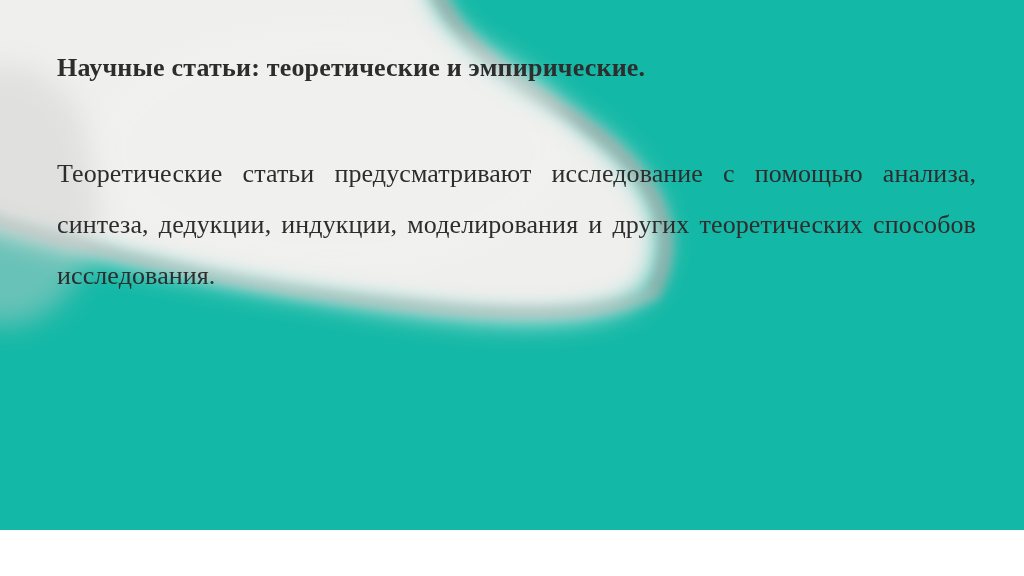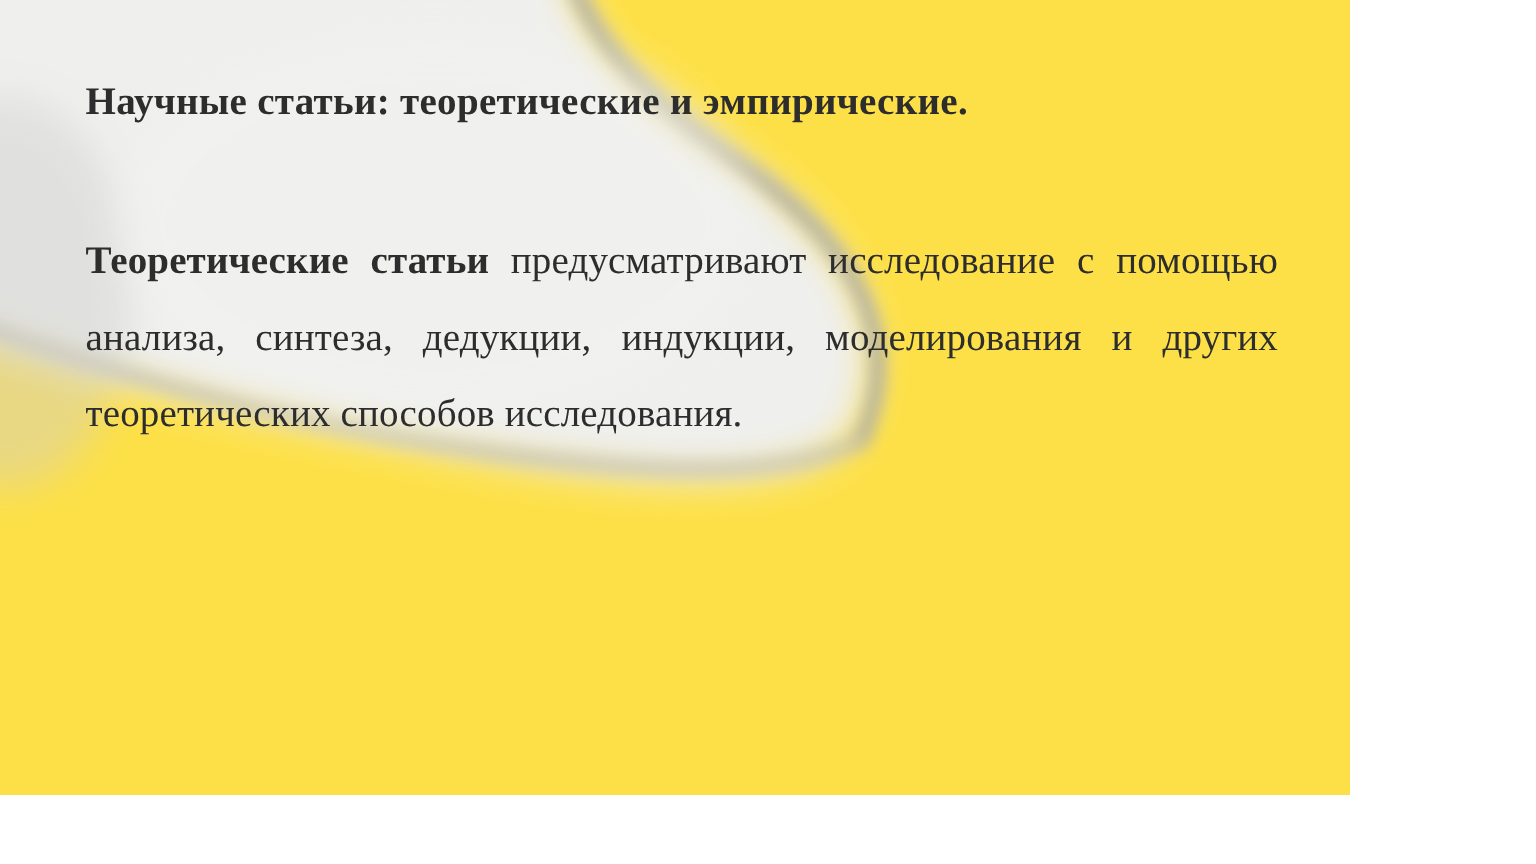--- a/index.html
+++ b/index.html
@@ -6,23 +6,23 @@
     margin: 0;
     padding: 0;
     width: 1024px;
     height: 576px;
     background: #ffffff;
     overflow: hidden;
     font-family: "Liberation Serif", "DejaVu Serif", serif;
   }
   .slide {
     position: relative;
-    width: 900px;
+    width: 1024px;
     height: 530px;
-    background: #fde047;
+    background: #14b8a6;
     overflow: hidden;
   }
   .bg-art {
     position: absolute;
     inset: 0;
     width: 100%;
     height: 100%;
     pointer-events: none;
   }
   .content {
@@ -40,21 +40,21 @@
   }
   p.body-par {
     font-size: 26px;
     line-height: 51px;
     text-align: justify;
     margin: 0;
     letter-spacing: 0.1px;
   }
   p.par-1 { margin: 62px 0 0 0; }
   p.par-2 { margin: 52px 0 0 0; text-indent: 10px; }
-  p.body-par strong { font-weight: bold; }
+  p.body-par strong { font-weight: normal; }
   .bottom-strip {
     width: 1024px;
     height: 46px;
     background: #ffffff;
   }
 </style>
 </head>
 <body>
 
 <div class="slide">

